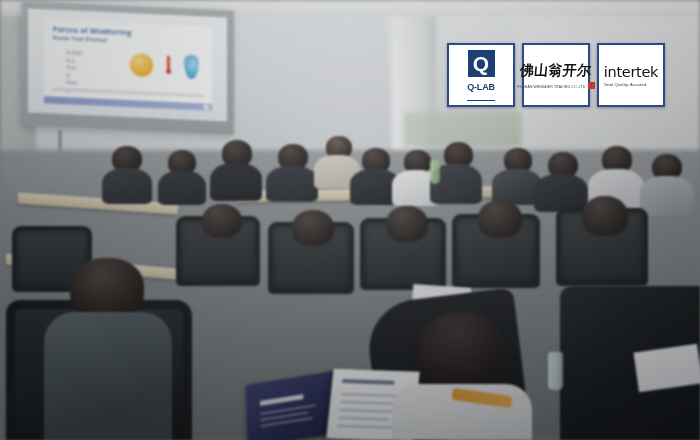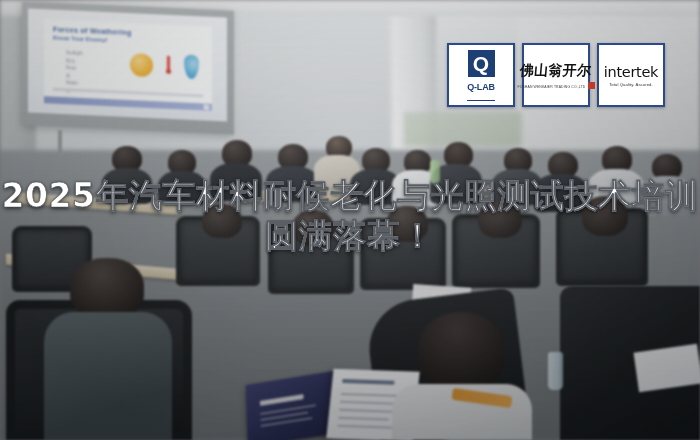--- a/index.html
+++ b/index.html
@@ -302,21 +302,21 @@
     transform: skewX(-5deg);
   }
   .wke .wke-en {
     margin-top: 2px; font-size: 3.4px; color: #3a3a3a;
     letter-spacing: .15px; white-space: nowrap;
   }
   .wke .wke-seal {
     display:inline-block; width:7px; height:7px; background:#c0392b;
     vertical-align: -1px; margin-left: 1px;
   }
-  .itk { text-align: center; }
+  .itk { }
   .itk .itk-w {
     font-size: 14.5px; font-weight: 400; color: #111;
     letter-spacing: -.3px; white-space: nowrap;
     font-family: "DejaVu Sans", sans-serif;
   }
   .itk .itk-t {
     margin-top: 2px; font-size: 4.2px; color: #333;
     letter-spacing: .1px; white-space: nowrap;
   }
 
@@ -506,18 +506,14 @@
 
     <div class="logo-card">
       <div class="itk">
         <div class="itk-w">intertek</div>
         <div class="itk-t">Total Quality. Assured.</div>
       </div>
     </div>
 
   </div>
 
-  <div class="headline">
-    <div class="ln ln1">2025年汽车材料耐候老化与光照测试技术培训</div>
-    <div class="ln ln2">圆满落幕！</div>
-  </div>
 
 </div>
 
 </body></html>

